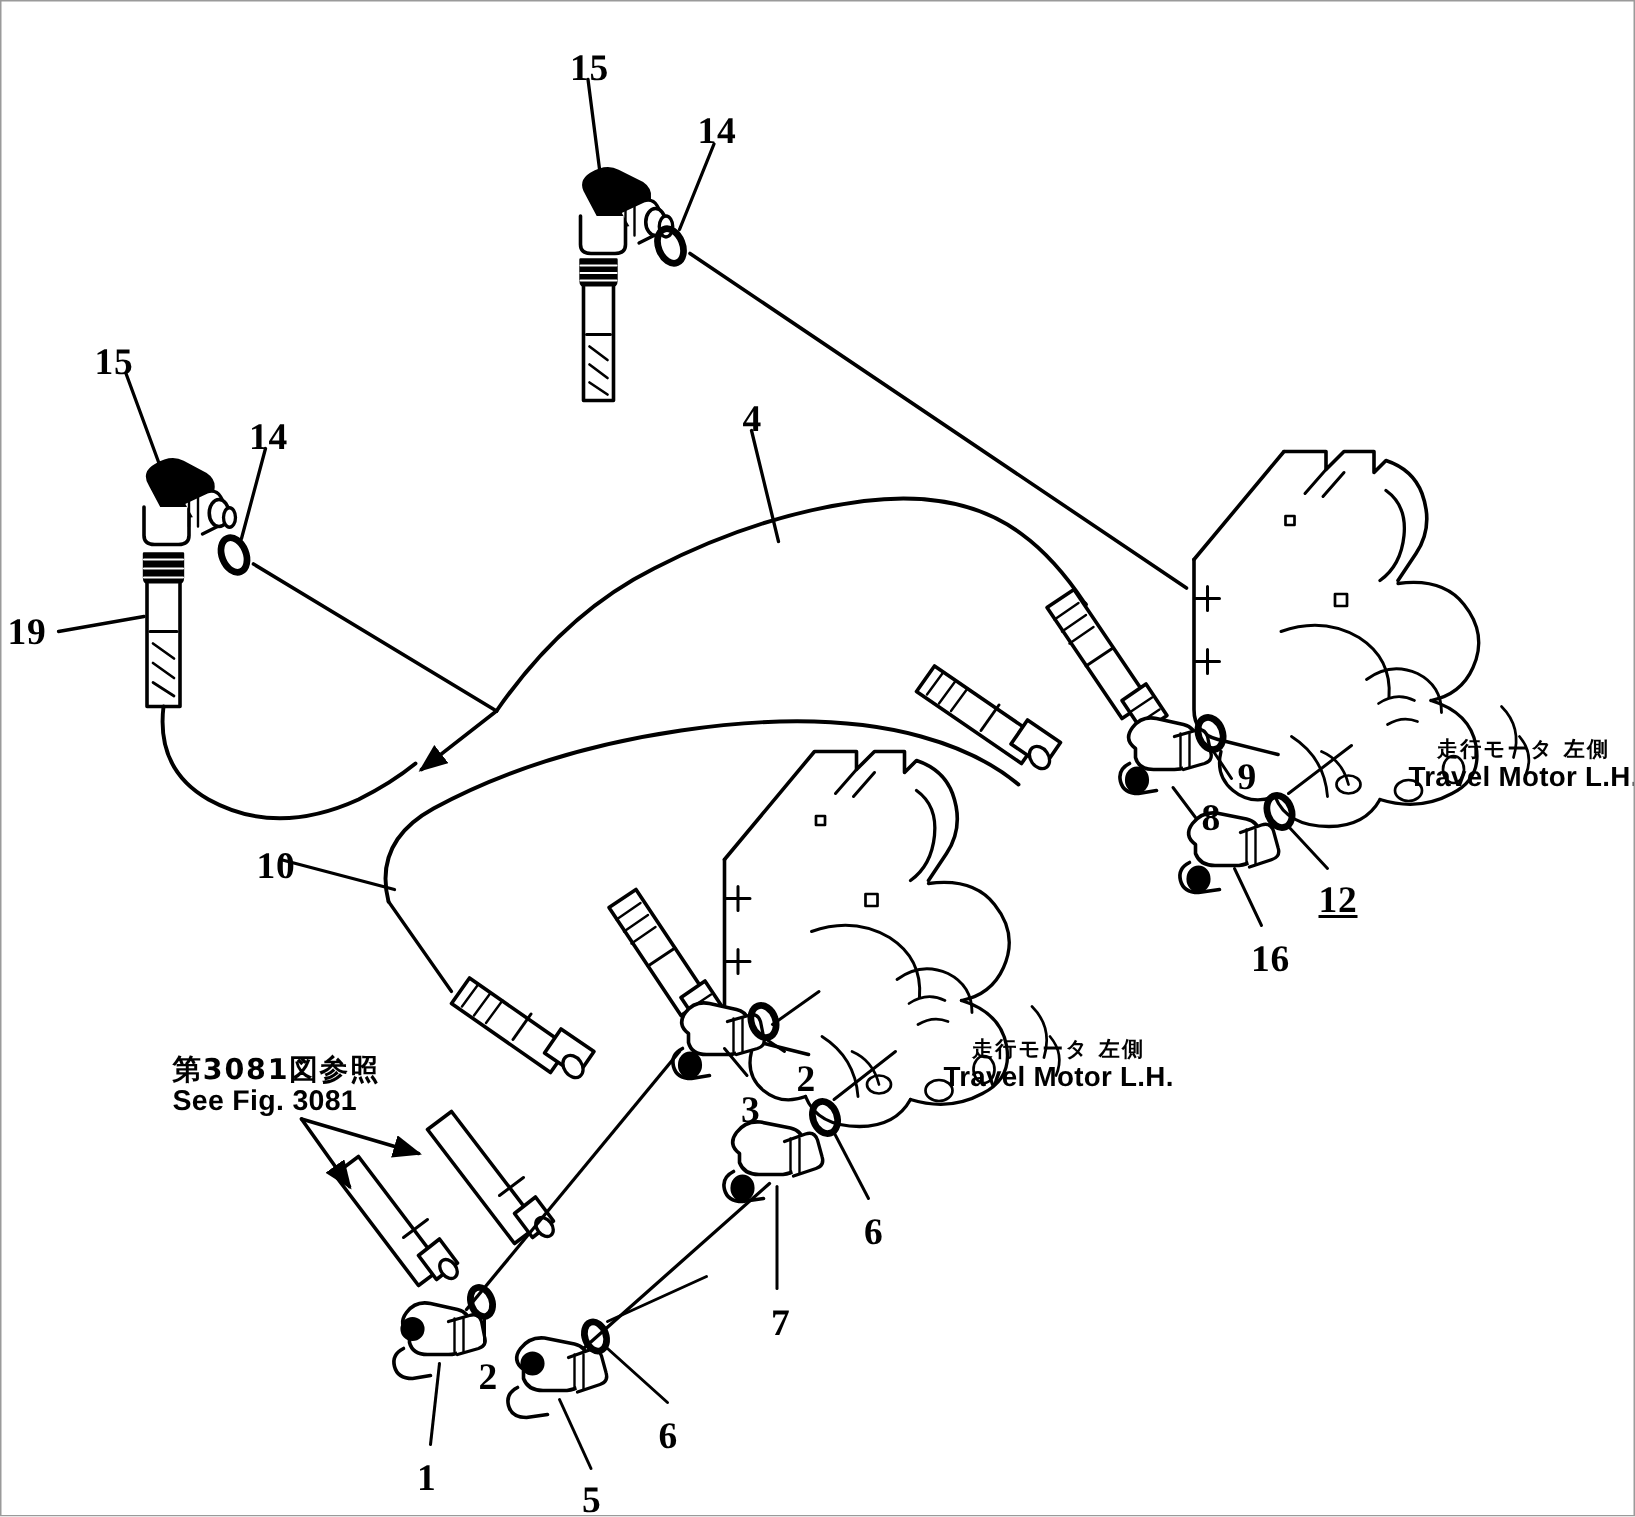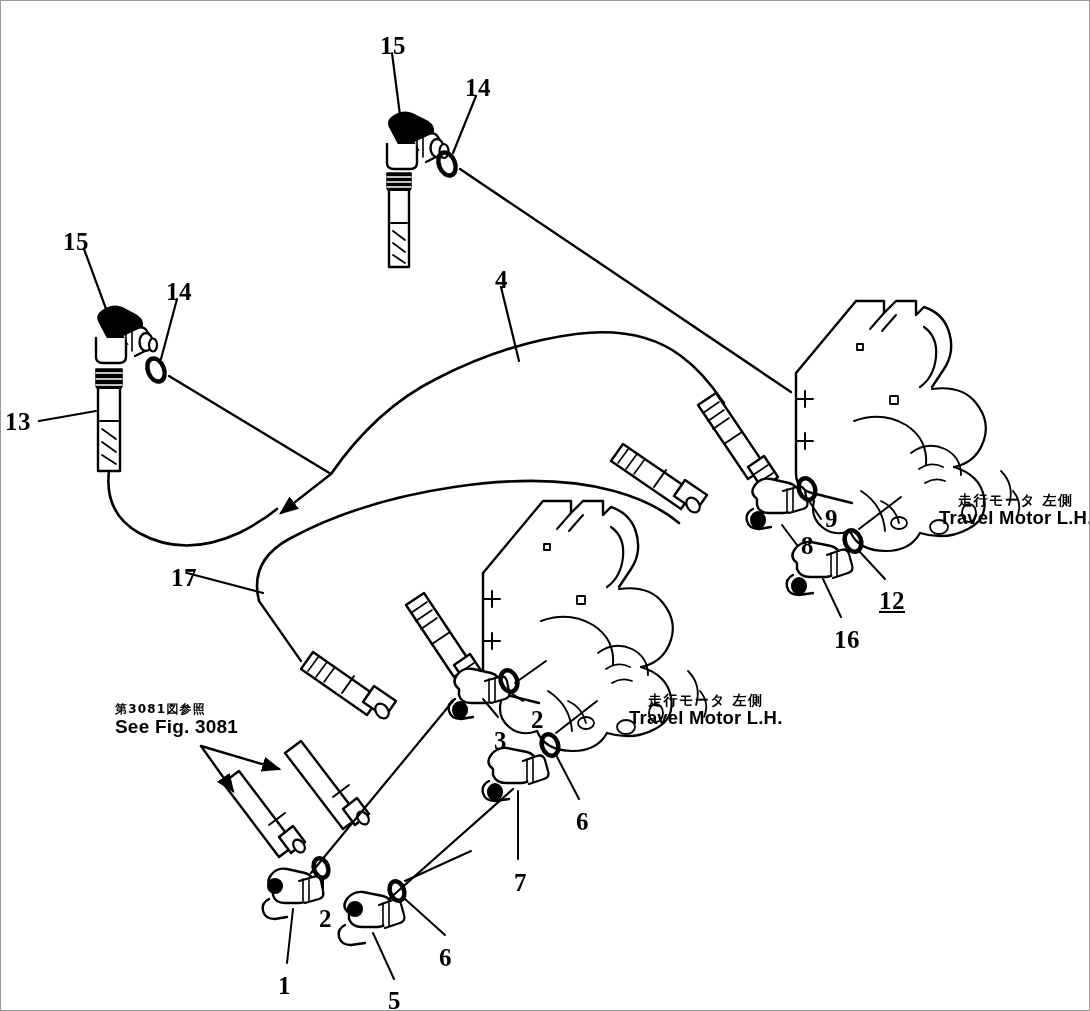--- a/index.html
+++ b/index.html
@@ -37,21 +37,21 @@
     letter-spacing: 0.5px;
   }
   .note {
     position: absolute;
     white-space: nowrap;
     line-height: 1.12;
   }
   .note .jp {
     display: block;
     font-family: "DejaVu Sans", sans-serif;
-    font-size: 12px;
+    font-size: 19px;
     font-weight: 700;
     color: #000;
     letter-spacing: 1.2px;
   }
   .note .en {
     display: block;
     font-family: Liberation Sans, sans-serif;
     font-size: 19px;
     font-weight: 700;
     color: #000;
@@ -373,27 +373,27 @@
   <div class="motor-label" style="left:628px; top:692px;">
     <span class="jp">走行モータ 左側</span>
     <span class="en">Travel Motor L.H.</span>
   </div>
 
   <div id="callout-layer">
       <div class="callout" style="left: 379px; top: 32px;">15</div>
       <div class="callout" style="left: 464px; top: 74px;">14</div>
       <div class="callout" style="left: 62px; top: 228px;">15</div>
       <div class="callout" style="left: 165px; top: 278px;">14</div>
-      <div class="callout" style="left: 4px; top: 408px;">13</div>
+      <div class="callout" style="left: 4px; top: 408px;">19</div>
       <div class="callout" style="left: 494px; top: 266px;">4</div>
       <div class="callout" style="left: 824px; top: 505px;">9</div>
       <div class="callout" style="left: 800px; top: 532px;">8</div>
       <div class="callout" style="left: 878px; top: 587px; text-decoration: underline;">12</div>
       <div class="callout" style="left: 833px; top: 626px;">16</div>
-      <div class="callout" style="left: 170px; top: 564px;">17</div>
+      <div class="callout" style="left: 170px; top: 564px;">10</div>
       <div class="callout" style="left: 530px; top: 706px;">2</div>
       <div class="callout" style="left: 493px; top: 727px;">3</div>
       <div class="callout" style="left: 575px; top: 808px;">6</div>
       <div class="callout" style="left: 513px; top: 869px;">7</div>
       <div class="callout" style="left: 318px; top: 905px;">2</div>
       <div class="callout" style="left: 438px; top: 944px;">6</div>
       <div class="callout" style="left: 277px; top: 972px;">1</div>
       <div class="callout" style="left: 387px; top: 987px;">5</div>
     </div>
 

